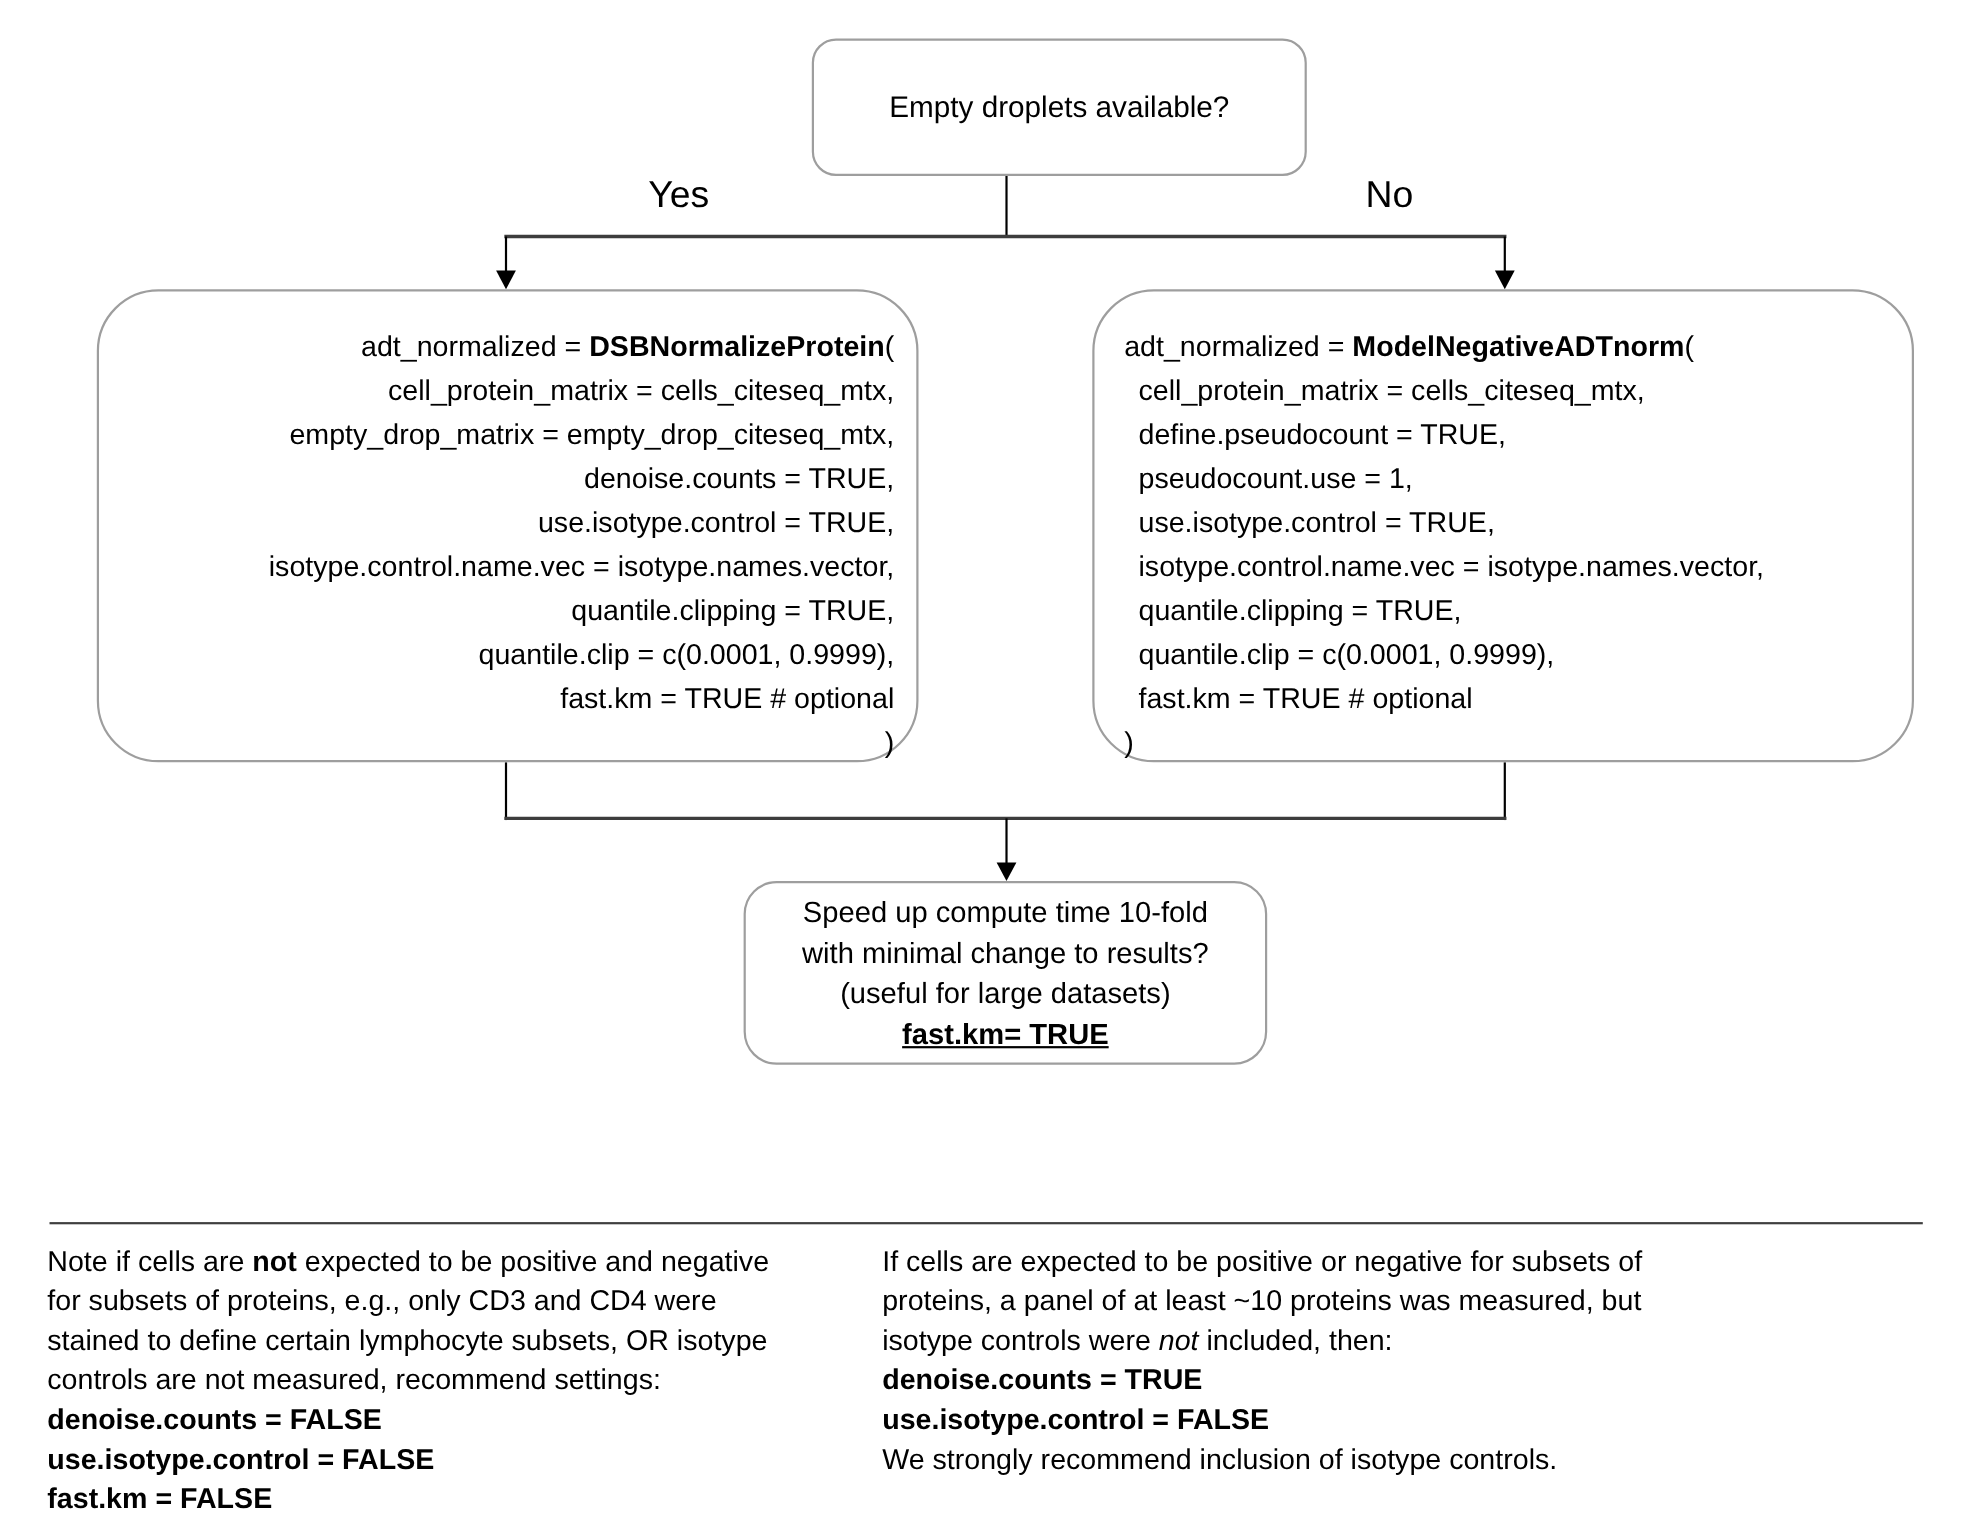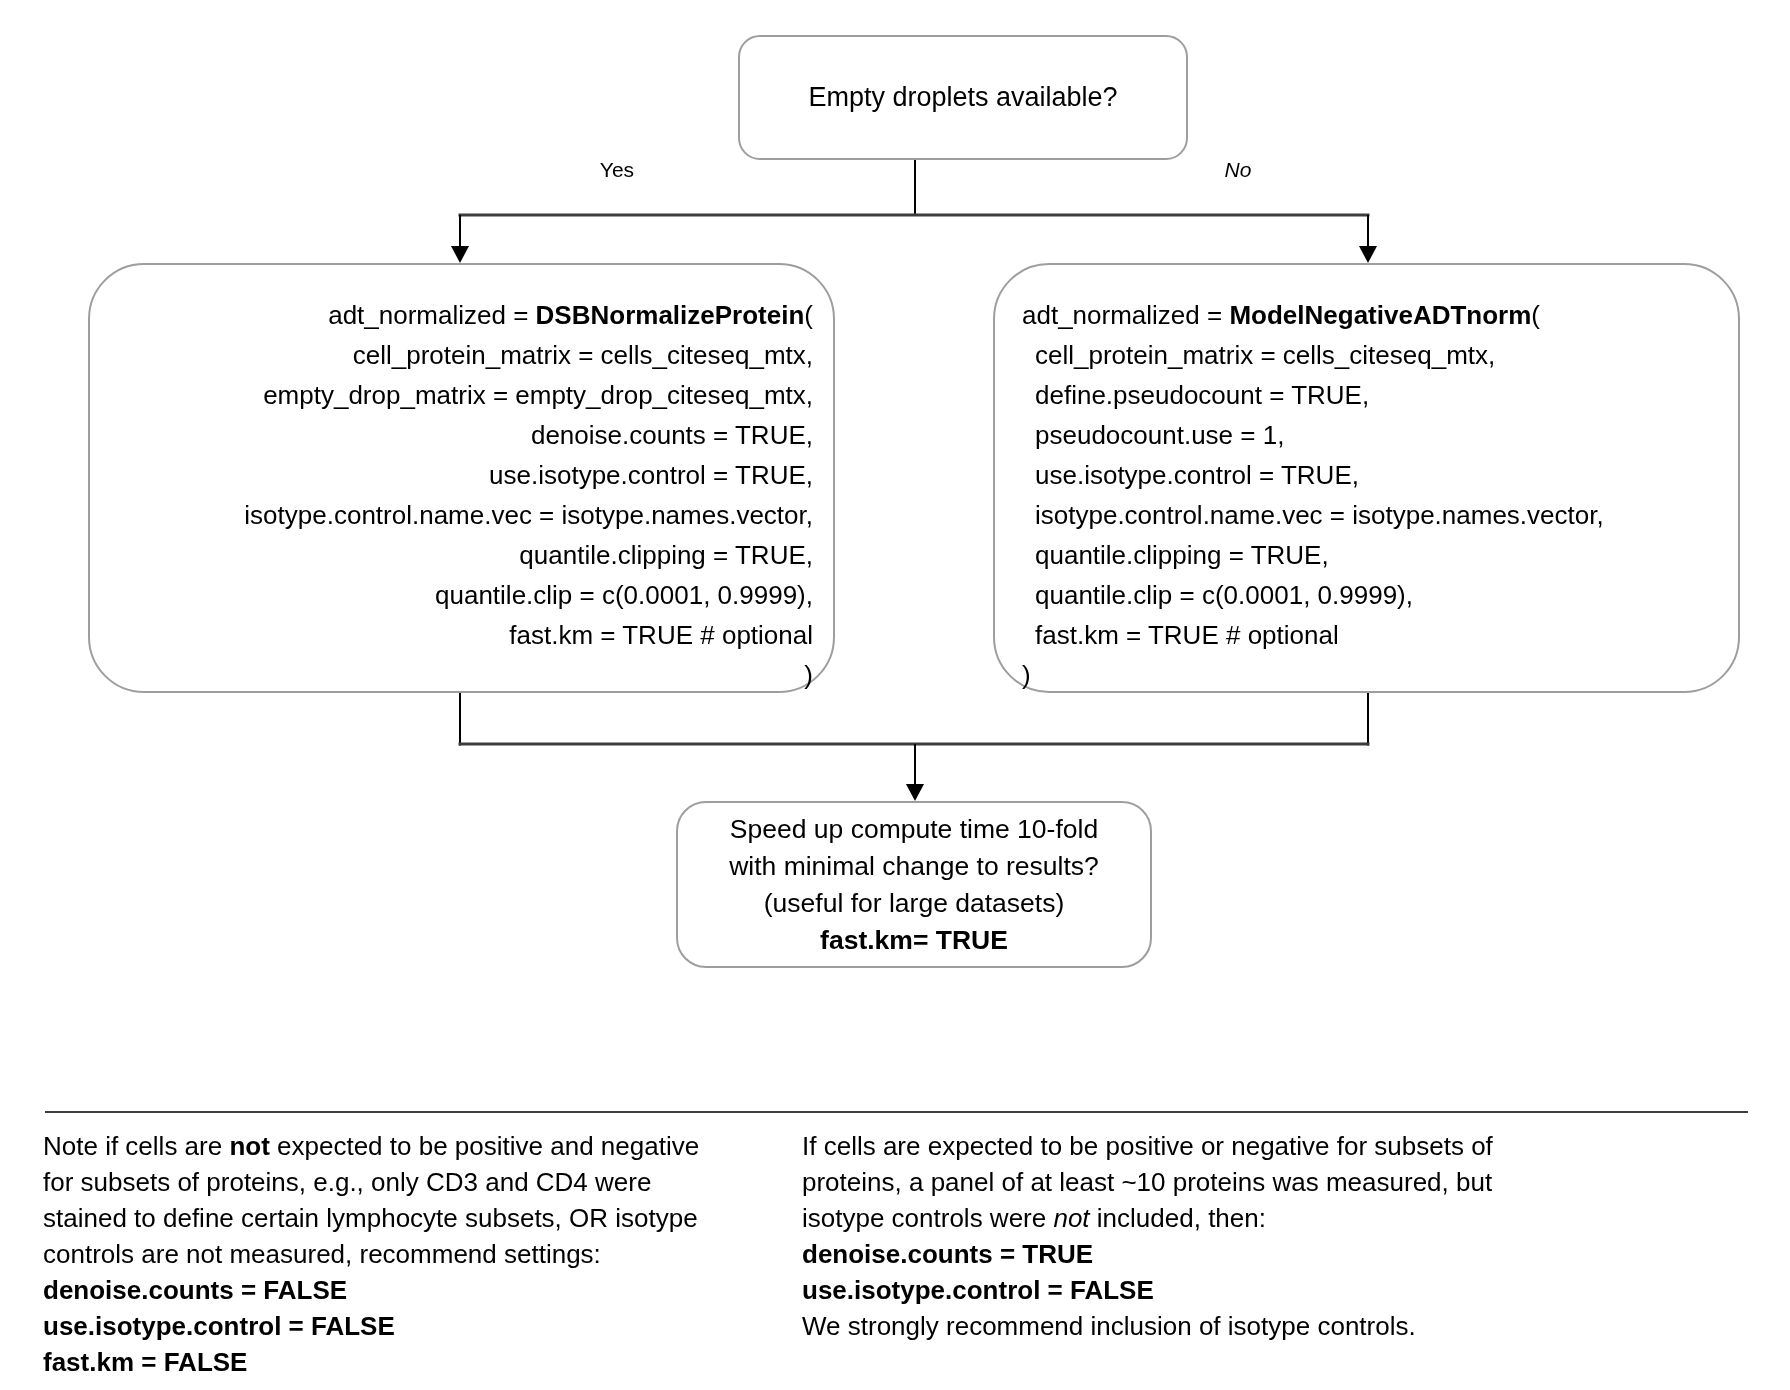--- a/index.html
+++ b/index.html
@@ -18,40 +18,40 @@
 
   .box{position:absolute;background:var(--bg);border:2px solid var(--box-border);box-sizing:border-box;}
 
   .decision-box{
     left:690px;top:35px;width:450px;height:125px;border-radius:22px;
     display:flex;align-items:center;justify-content:center;
     font-size:27px;
     margin-left:48px;
   }
 
-  .branch-label{position:absolute;top:158px;width:160px;text-align:center;font-size:21px;}
+  .branch-label{position:absolute;top:158px;width:160px;text-align:center;font-size:34px;}
   .branch-label.yes{left:537px;}
-  .branch-label.no{left:1158px;font-style:italic;}
+  .branch-label.no{left:1183px;}
 
   .code-box{
     top:263px;width:747px;height:430px;border-radius:56px;
     padding:30px 20px 0 27px;font-size:26px;line-height:40px;
   }
   .code-box.left{left:88px;text-align:right;}
   .code-box.right{left:993px;}
   .code-line{white-space:nowrap;}
   .code-line.arg{padding-left:13px;}
   .code-line .fn{font-weight:bold;}
 
   .result-box{
     left:676px;top:801px;width:476px;height:167px;border-radius:30px;
     display:flex;flex-direction:column;align-items:center;justify-content:center;
     font-size:26.5px;line-height:37px;text-align:center;
   }
-  .result-box .bold{font-weight:bold;}
+  .result-box .bold{font-weight:bold;text-decoration:underline;}
 
   .divider{position:absolute;left:45px;top:1111px;width:1703px;height:2px;background:#3f3f3f;}
 
   .notes{position:absolute;top:1128px;font-size:26px;line-height:36px;}
   .notes.left-notes{left:43px;width:720px;}
   .notes.right-notes{left:802px;width:790px;}
   .note-line{white-space:nowrap;}
   .note-line .bold{font-weight:bold;}
   .note-line .italic{font-style:italic;}
 </style>

